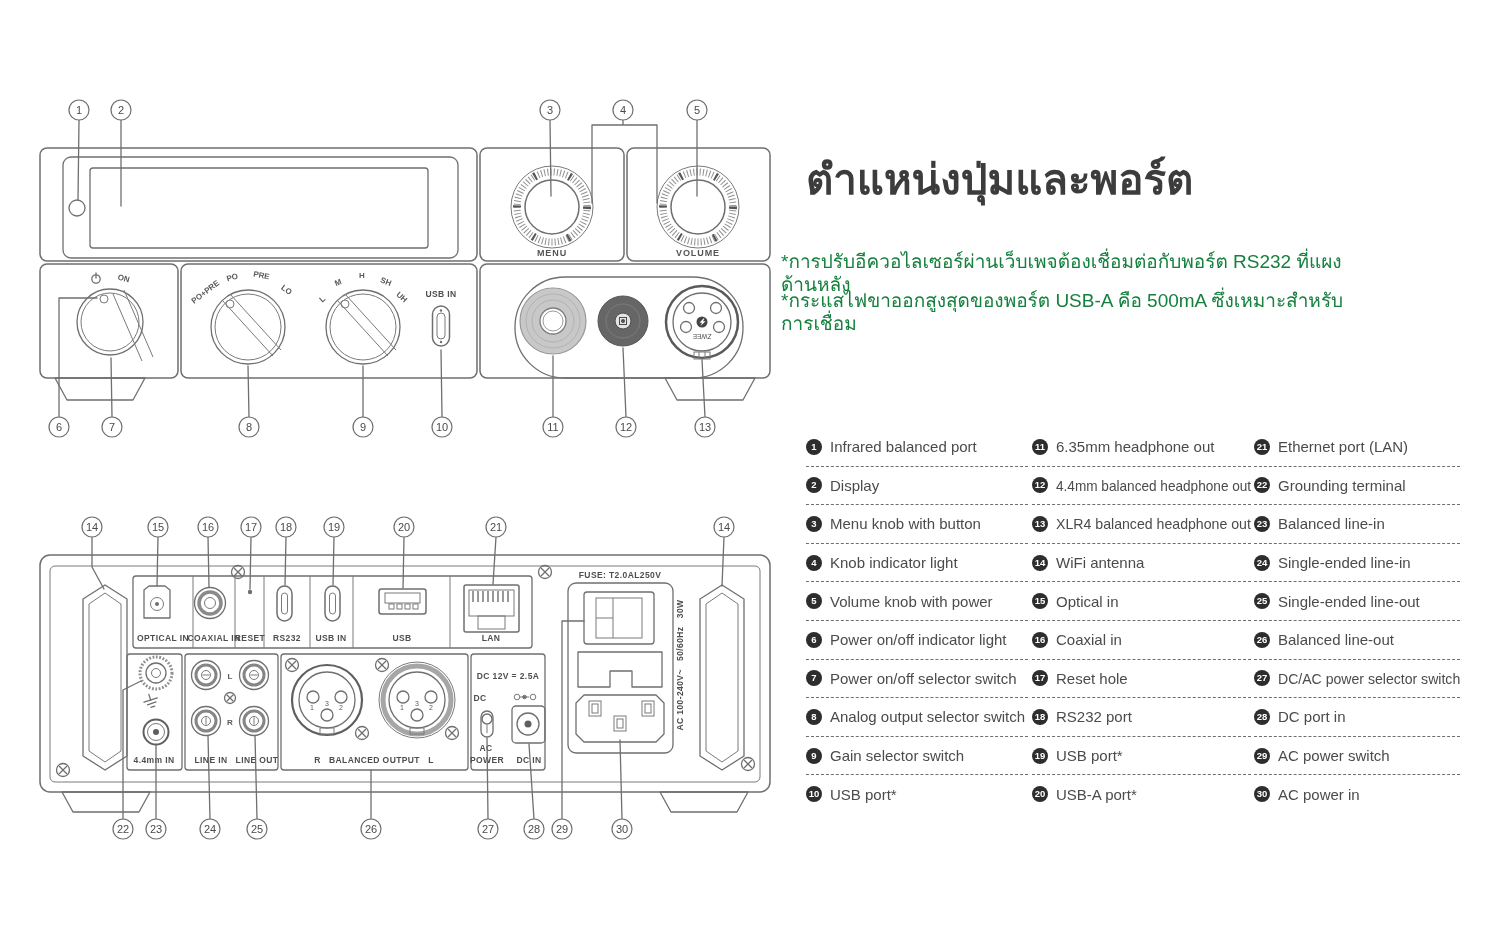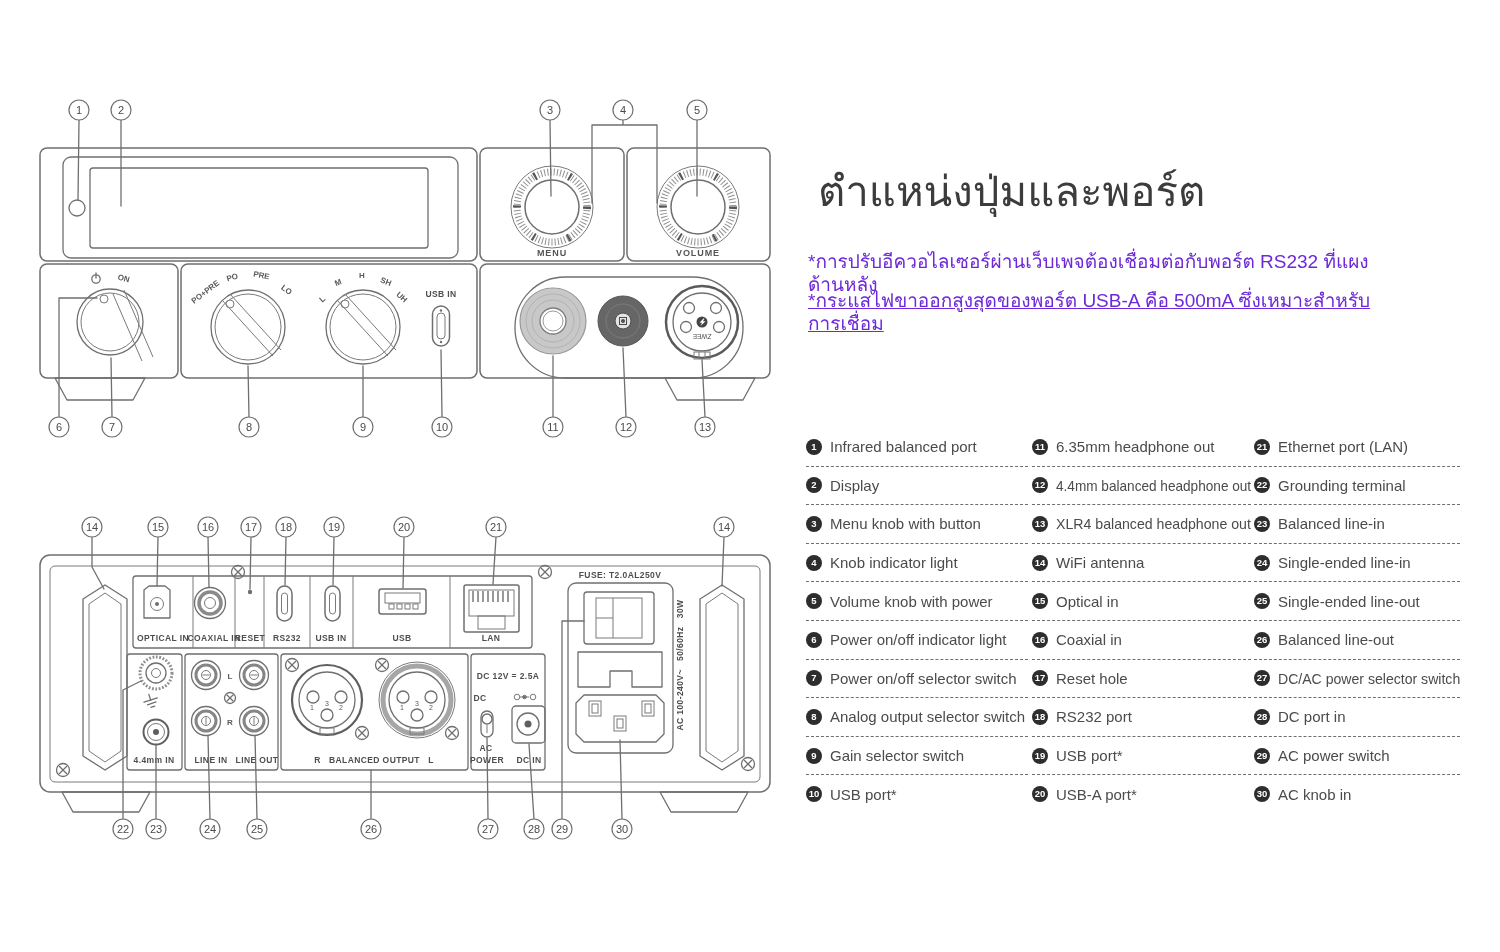--- a/index.html
+++ b/index.html
@@ -15,21 +15,21 @@
   .co{fill:#fff;stroke:#6f6f6f;stroke-width:1.2;}
   .cnum{font-size:11px;fill:#4a4a4a;text-anchor:middle;}
   .lbl{font-size:8.5px;font-weight:700;fill:#4e4e4e;text-anchor:middle;letter-spacing:.4px;}
   .lbl2{font-size:9px;font-weight:700;fill:#555;text-anchor:middle;letter-spacing:.9px;}
   .arc{font-size:8px;font-weight:700;fill:#5a5a5a;text-anchor:middle;}
   .pin{font-size:7px;fill:#5a5a5a;text-anchor:middle;}
   .pre{white-space:pre;}
 
   
   .title{position:absolute;left:806px;top:146px;font-size:42px;color:#3c3c3c;}
-  .note{position:absolute;left:808px;width:580px;font-size:19px;line-height:23px;color:#6d28d9;}
+  .note{position:absolute;left:781px;width:580px;font-size:19px;line-height:23px;color:#15803d;}
   #legend{position:absolute;left:806px;top:428px;display:flex;}
   .lcol{display:flex;flex-direction:column;}
   .lcol1{width:222px;margin-right:4px;}
   .lcol2{width:219px;margin-right:3px;}
   .lcol3{width:206px;}
   .lrow{height:37.6px;display:flex;align-items:center;border-bottom:1px dashed #6e6e6e;}
   .lrow:last-child{border-bottom:none;}
   .lnum{width:16px;height:16px;border-radius:50%;background:#2d2d2d;color:#fff;font-size:9.5px;
         font-weight:700;line-height:16px;text-align:center;flex-shrink:0;margin-right:8px;}
   .llabel{display:block;flex:1;min-width:0;white-space:nowrap;font-size:15px;color:#4b4b4b;}
@@ -564,23 +564,23 @@
           <circle class="co" cx="562" cy="829" r="10"></circle>
           <text class="cnum" x="562" y="833">29</text>
         </g>
       <g>
           <circle class="co" cx="622" cy="829" r="10"></circle>
           <text class="cnum" x="622" y="833">30</text>
         </g>
     </g>
   </svg>
 
-  <h1 class="title" style="margin:12px;font-weight:400;text-align:center;">ตำแหน่งปุ่มและพอร์ต</h1>
+  <h1 class="title" style="margin:0;font-weight:700;text-align:center;">ตำแหน่งปุ่มและพอร์ต</h1>
   <div class="note" style="top:250px;">*การปรับอีควอไลเซอร์ผ่านเว็บเพจต้องเชื่อมต่อกับพอร์ต RS232 ที่แผงด้านหลัง</div>
-  <div class="note" style="top:289px;text-decoration:underline;">
+  <div class="note" style="top:289px;">
     <div>*กระแสไฟขาออกสูงสุดของพอร์ต USB-A คือ 500mA ซึ่งเหมาะสำหรับการเชื่อม</div>
   </div>
 
   <div id="legend">
     <div class="lcol lcol1">
       <div class="lrow">
           <span class="lnum">1</span>
           <span class="llabel">Infrared balanced port</span>
         </div>
       <div class="lrow">
@@ -694,17 +694,17 @@
       <div class="lrow">
           <span class="lnum">28</span>
           <span class="llabel">DC port in</span>
         </div>
       <div class="lrow">
           <span class="lnum">29</span>
           <span class="llabel">AC power switch</span>
         </div>
       <div class="lrow">
           <span class="lnum">30</span>
-          <span class="llabel">AC knob in</span>
+          <span class="llabel">AC power in</span>
         </div>
     </div>
   </div>
 </div>
 
 </body></html>

